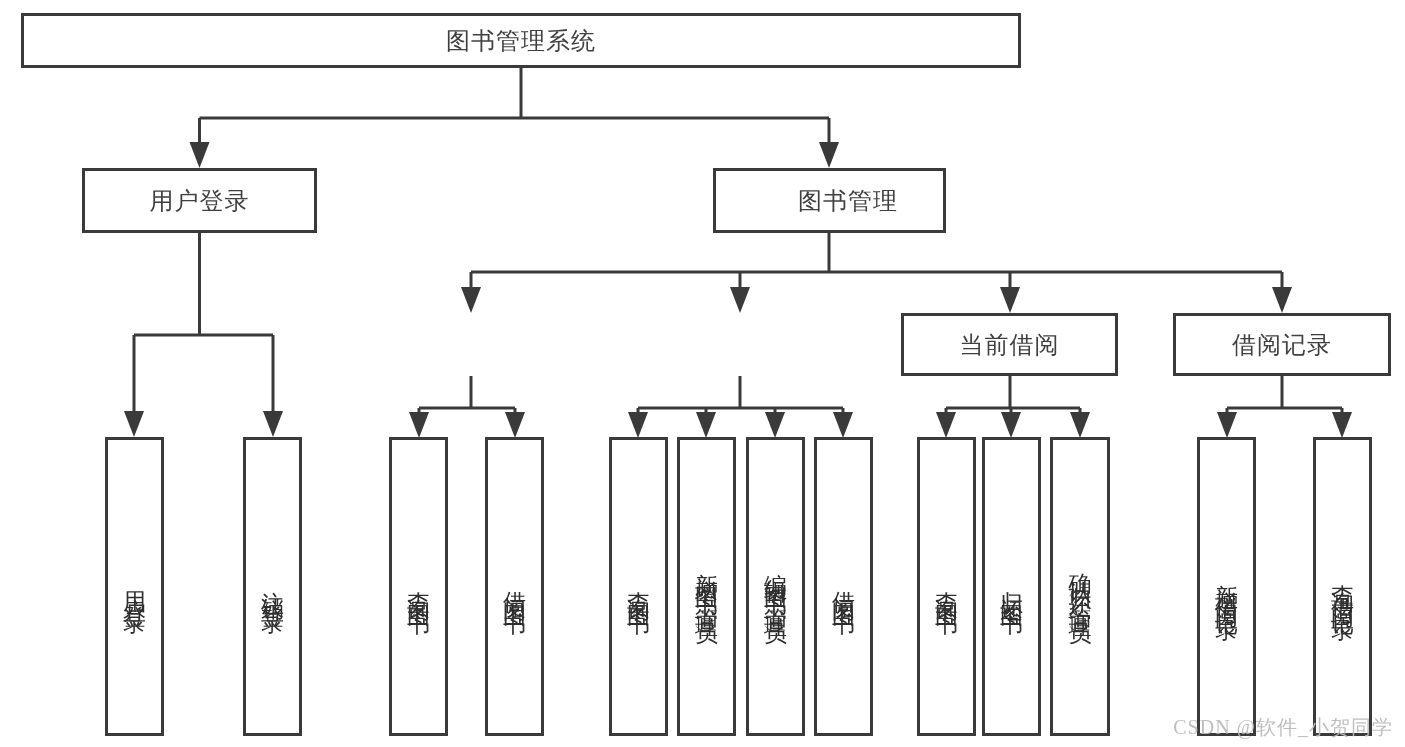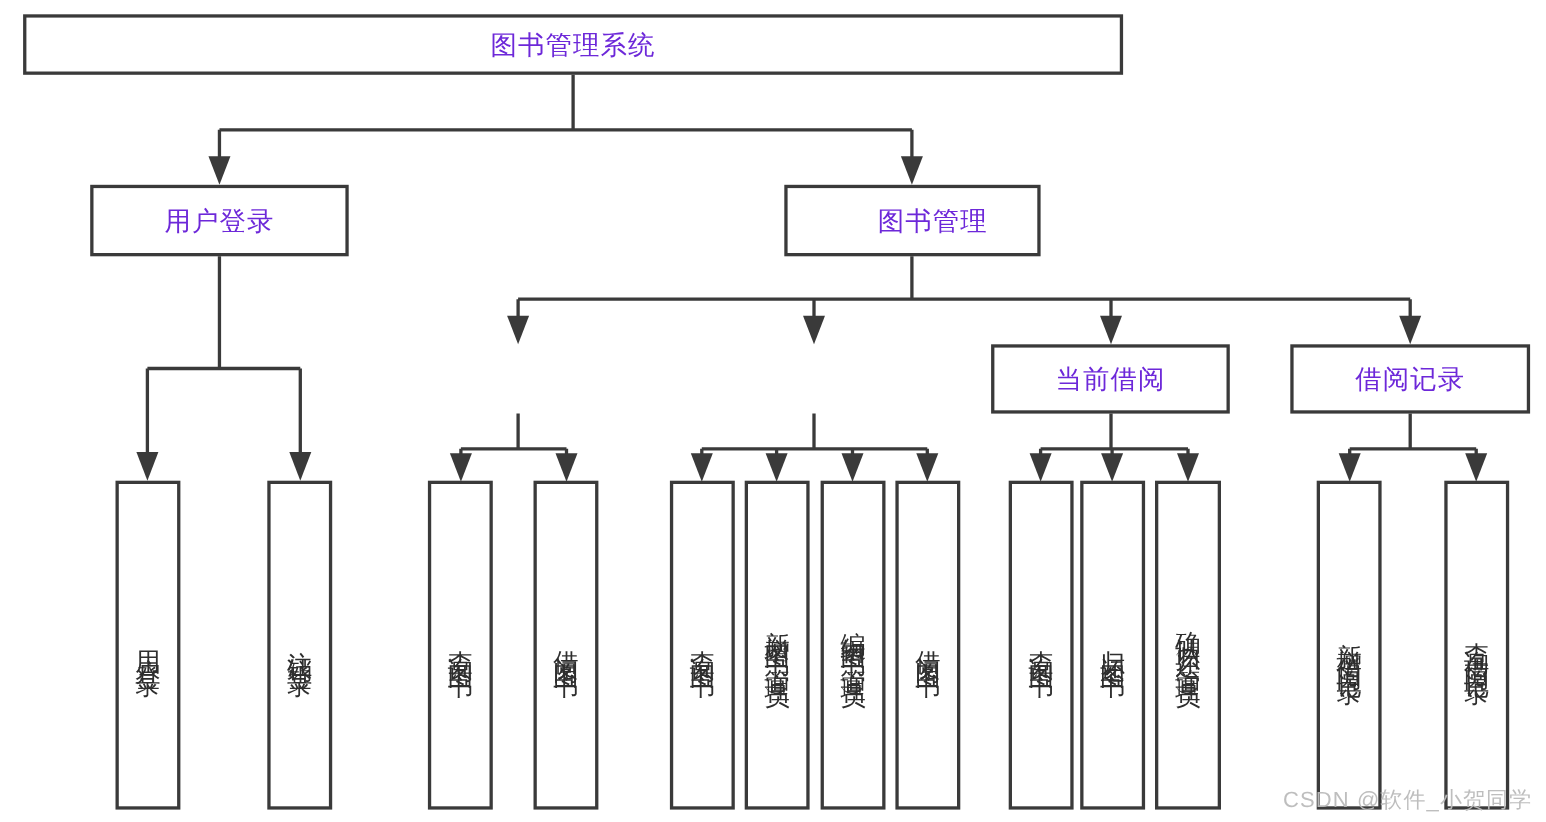--- a/index.html
+++ b/index.html
@@ -9,21 +9,21 @@
     background:#ffffff;
     font-family:"Liberation Sans","DejaVu Sans",sans-serif;
     overflow:hidden;
   }
   .node{
     position:absolute;
     box-sizing:border-box;
     border:3px solid #3a3a3a;
     background:#ffffff;
     display:flex;align-items:center;justify-content:center;
-    font-size:24px;color:#6d28d9;
+    font-size:24px;color:#404040;
     letter-spacing:1px;
     z-index:1;
   }
   .leaf{
     position:absolute;
     box-sizing:border-box;
     border:3px solid #3a3a3a;
     background:#ffffff;
     width:59px;height:299px;top:437px;
     display:flex;align-items:center;justify-content:center;
@@ -44,20 +44,21 @@
   #connectors path{stroke:#3a3a3a;stroke-width:3;fill:none;}
   #connectors polygon{fill:#3a3a3a;stroke:none;}
   #watermark{
     position:absolute;
     right:12px;top:714px;
     font-size:20px;
     color:rgba(186,186,186,0.95);
     letter-spacing:1px;
     z-index:3;
     white-space:nowrap;
+    font-family:Liberation Serif, serif;
   }
 </style>
 </head>
 <body>
 
 <div id="canvas">
 
   <div class="node" style="left:21px;top:13px;width:1000px;height:55px;">图书管理系统</div>
 
   <div class="node" style="left:82px;top:168px;width:235px;height:65px;">用户登录</div>

